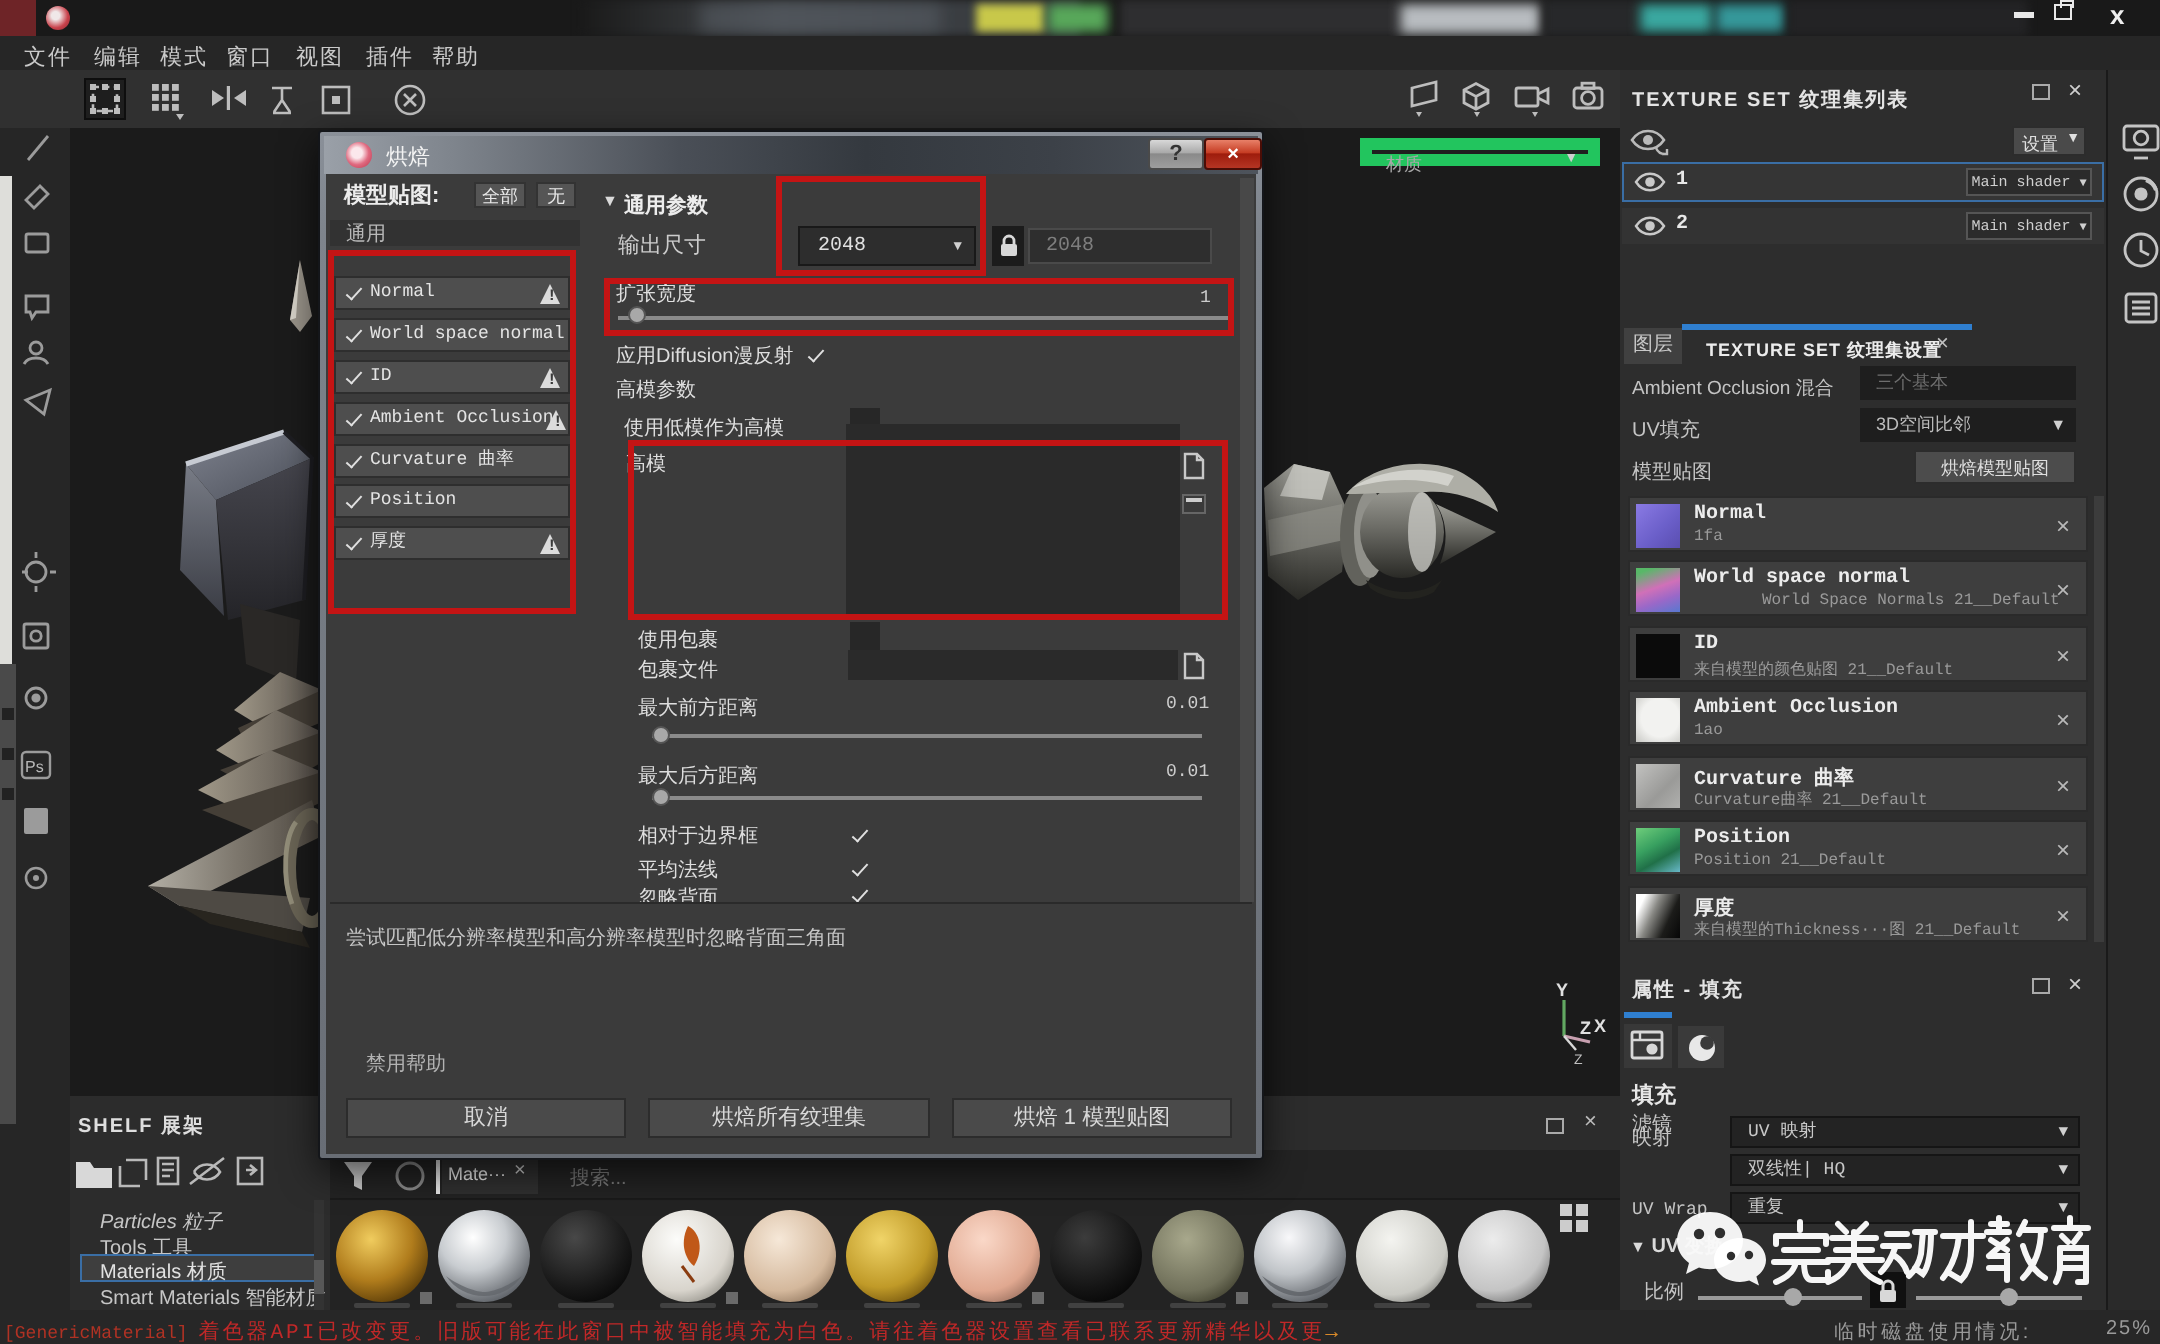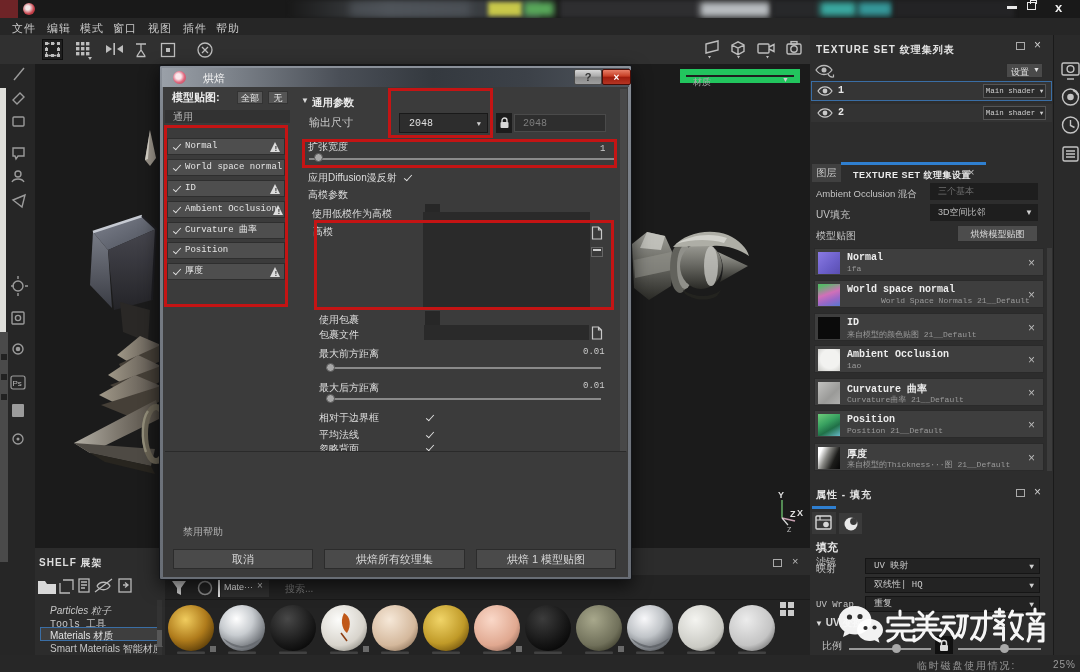--- a/index.html
+++ b/index.html
@@ -256,21 +256,21 @@
     <g stroke="#b9b9b9" stroke-width="1.3" fill="none">
       <path d="M25 8 L25 18 L35 18 M28 5 L38 5 L38 15"></path>
       <rect x="44" y="4" width="10" height="13"></rect>
         <path d="M46 7 l6 0 M46 10 l6 0 M46 13 l4 0"></path>
       <path d="M62 11 c3 -5 10 -5 13 0 c-3 5 -10 5 -13 0 M60 17 L77 4"></path>
       <rect x="84" y="4" width="12" height="13"></rect>
         <path d="M88 10 l5 0 M90 7.5 l3 2.5 -3 2.5"></path>
     </g>
   </svg>
   <div class="abs" style="left:15px;top:56px;color:#c6c6c6;font-size:10px;font-style:italic;">Particles 粒子</div>
-  <div class="abs" style="left:15px;top:69px;color:#c6c6c6;font-size:10px;font-family:Liberation Mono, monospace;">Tools 工具</div>
+  <div class="abs" style="left:15px;top:69px;color:#c6c6c6;font-size:10px;">Tools 工具</div>
   <div class="abs" style="left:5px;top:79px;width:119px;height:14px;background:#3e3e3e;border:1px solid #3a6ea5;"></div>
   <div class="abs" style="left:15px;top:81px;color:#e2e2e2;font-size:10px;">Materials 材质</div>
   <div class="abs" style="left:15px;top:94px;color:#c6c6c6;font-size:10px;">Smart Materials 智能材质</div>
   <div class="abs" style="left:122px;top:52px;width:5px;height:55px;background:#333;"></div>
   <div class="abs" style="left:122px;top:82px;width:5px;height:17px;background:#575757;"></div>
 
   <svg class="abs" style="left:130px;top:27px" width="140" height="25" viewBox="0 0 140 25">
     <path d="M7 6 L21 6 L16 13 L16 20 L12 18 L12 13 Z" fill="#c9c9c9"></path>
     <circle cx="40" cy="13" r="6.5" stroke="#8a8a8a" stroke-width="1.5" fill="none"></circle>
   </svg>
@@ -518,27 +518,28 @@
         <circle cx="11.5" cy="38" r="2.6" fill="#c4c4c4"></circle>
       <path d="M14 31 a8 8 0 0 1 5 5" stroke-width="2"></path>
       <circle cx="11.5" cy="66" r="8"></circle>
         <path d="M11.5 61 l0 5.5 4 2"></path>
       <rect x="4" y="88" width="15" height="14" rx="1.5"></rect>
       <path d="M7 92 l9 0 M7 95 l9 0 M7 98 l9 0"></path>
     </g>
   </svg>
 </div>
 <div class="abs" id="statusbar">
+  <div class="abs mono" style="left:2px;top:4px;font-size:9px;color:#b03224;white-space:nowrap;">[GenericMaterial] <span style="color:#c02828;letter-spacing:1.5px;font-size:10.5px;">着色器API已改变更。旧版可能在此窗口中被智能填充为白色。请往着色器设置查看已联系更新精华以及更<span style="color:#d88a2a">→</span></span></div>
   <div class="abs" style="left:917px;top:4px;font-size:10px;color:#9a9a9a;letter-spacing:1.8px;">临时磁盘使用情况:</div>
     <div class="abs" style="left:1053px;top:4px;font-size:10px;color:#9a9a9a;letter-spacing:1px;">25%</div>
 </div>
 <div class="abs" id="dialog">
   <div class="abs" id="dlgtitle">
     <div class="abs" style="left:11px;top:3px;width:13px;height:13px;border-radius:50%;background:radial-gradient(circle at 42% 42%,#fbe8ec 25%,#e06a80 55%,#b83048);"></div>
-    <div class="abs" style="left:41px;top:3px;color:#f2f2f2;font-size:11px;">烘焙</div>
+    <div class="abs" style="left:31px;top:3px;color:#f2f2f2;font-size:11px;">烘焙</div>
     <div class="abs" style="left:412px;top:1px;width:28px;height:16px;background:linear-gradient(#d8d8d8,#aaaaaa 45%,#8a8a8a 50%,#9e9e9e);border:1px solid #4a4a4a;border-radius:2px;color:#333;font-weight:bold;font-size:11px;text-align:center;line-height:15px;">?</div>
     <div class="abs" style="left:440px;top:1px;width:29px;height:16px;background:linear-gradient(#e88068,#c63d24 45%,#9e1c0c 50%,#b53524);border:1px solid #4a0d06;border-radius:2px;color:#fff;font-weight:bold;font-size:10px;text-align:center;line-height:15px;">×</div>
   </div>
   <div class="abs" id="dlgbody">
 
     <div class="abs" style="left:9px;top:3px;color:#ececec;font-size:11px;font-weight:bold;">模型贴图:</div>
     <div class="abs" style="left:74px;top:4px;width:26px;height:13px;background:#555;border:1px solid #333;color:#e8e8e8;font-size:9px;text-align:center;line-height:12px;">全部</div>
     <div class="abs" style="left:105px;top:4px;width:20px;height:13px;background:#555;border:1px solid #333;color:#e8e8e8;font-size:9px;text-align:center;line-height:12px;">无</div>
     <div class="abs" style="left:2px;top:23px;width:125px;height:13px;background:#323232;color:#b8b8b8;font-size:10px;padding-left:8px;">通用</div>
     <div class="mapitem" style="top:51px;"><i class="ck" style="left:5px;top:5px;"></i><span style="margin-left:17px;">Normal</span><span class="wrn" style="left:102px;"></span></div>
@@ -590,20 +591,21 @@
     <div class="abs mono" style="left:420px;top:294px;color:#cccccc;font-size:9px;">0.01</div>
     <div class="slider-track" style="left:163px;top:311px;width:275px;"></div>
     <div class="slider-handle" style="left:163px;top:307px;"></div>
     <div class="abs" style="left:156px;top:324px;color:#dedede;font-size:10px;">相对于边界框</div>
     <i class="ck abs" style="left:263px;top:328px;"></i>
     <div class="abs" style="left:156px;top:341px;color:#dedede;font-size:10px;">平均法线</div>
     <i class="ck abs" style="left:263px;top:345px;"></i>
     <div class="abs" style="left:156px;top:355px;height:9px;overflow:hidden;color:#dedede;font-size:10px;">忽略背面</div>
     <i class="ck abs" style="left:263px;top:358px;"></i>
     <div class="abs" style="left:2px;top:364px;width:461px;height:1px;background:#2a2a2a;"></div>
+    <div class="abs" style="left:10px;top:375px;color:#c6c6c6;font-size:10px;">尝试匹配低分辨率模型和高分辨率模型时忽略背面三角面</div>
     <div class="abs" style="left:20px;top:438px;color:#b2b2b2;font-size:10px;">禁用帮助</div>
     <div class="dlgbtn" style="left:10px;top:462px;width:140px;">取消</div>
     <div class="dlgbtn" style="left:161px;top:462px;width:141px;">烘焙所有纹理集</div>
     <div class="dlgbtn" style="left:313px;top:462px;width:140px;">烘焙 1 模型贴图</div>
     <div class="abs" style="left:457px;top:2px;width:7px;height:362px;background:#484848;"></div>
 
     <div class="redbox" style="left:1px;top:38px;width:124px;height:182px;"></div>
     <div class="redbox" style="left:225px;top:1px;width:105px;height:50px;"></div>
     <div class="redbox" style="left:139px;top:52px;width:315px;height:29px;"></div>
     <div class="redbox" style="left:151px;top:133px;width:300px;height:90px;"></div>

